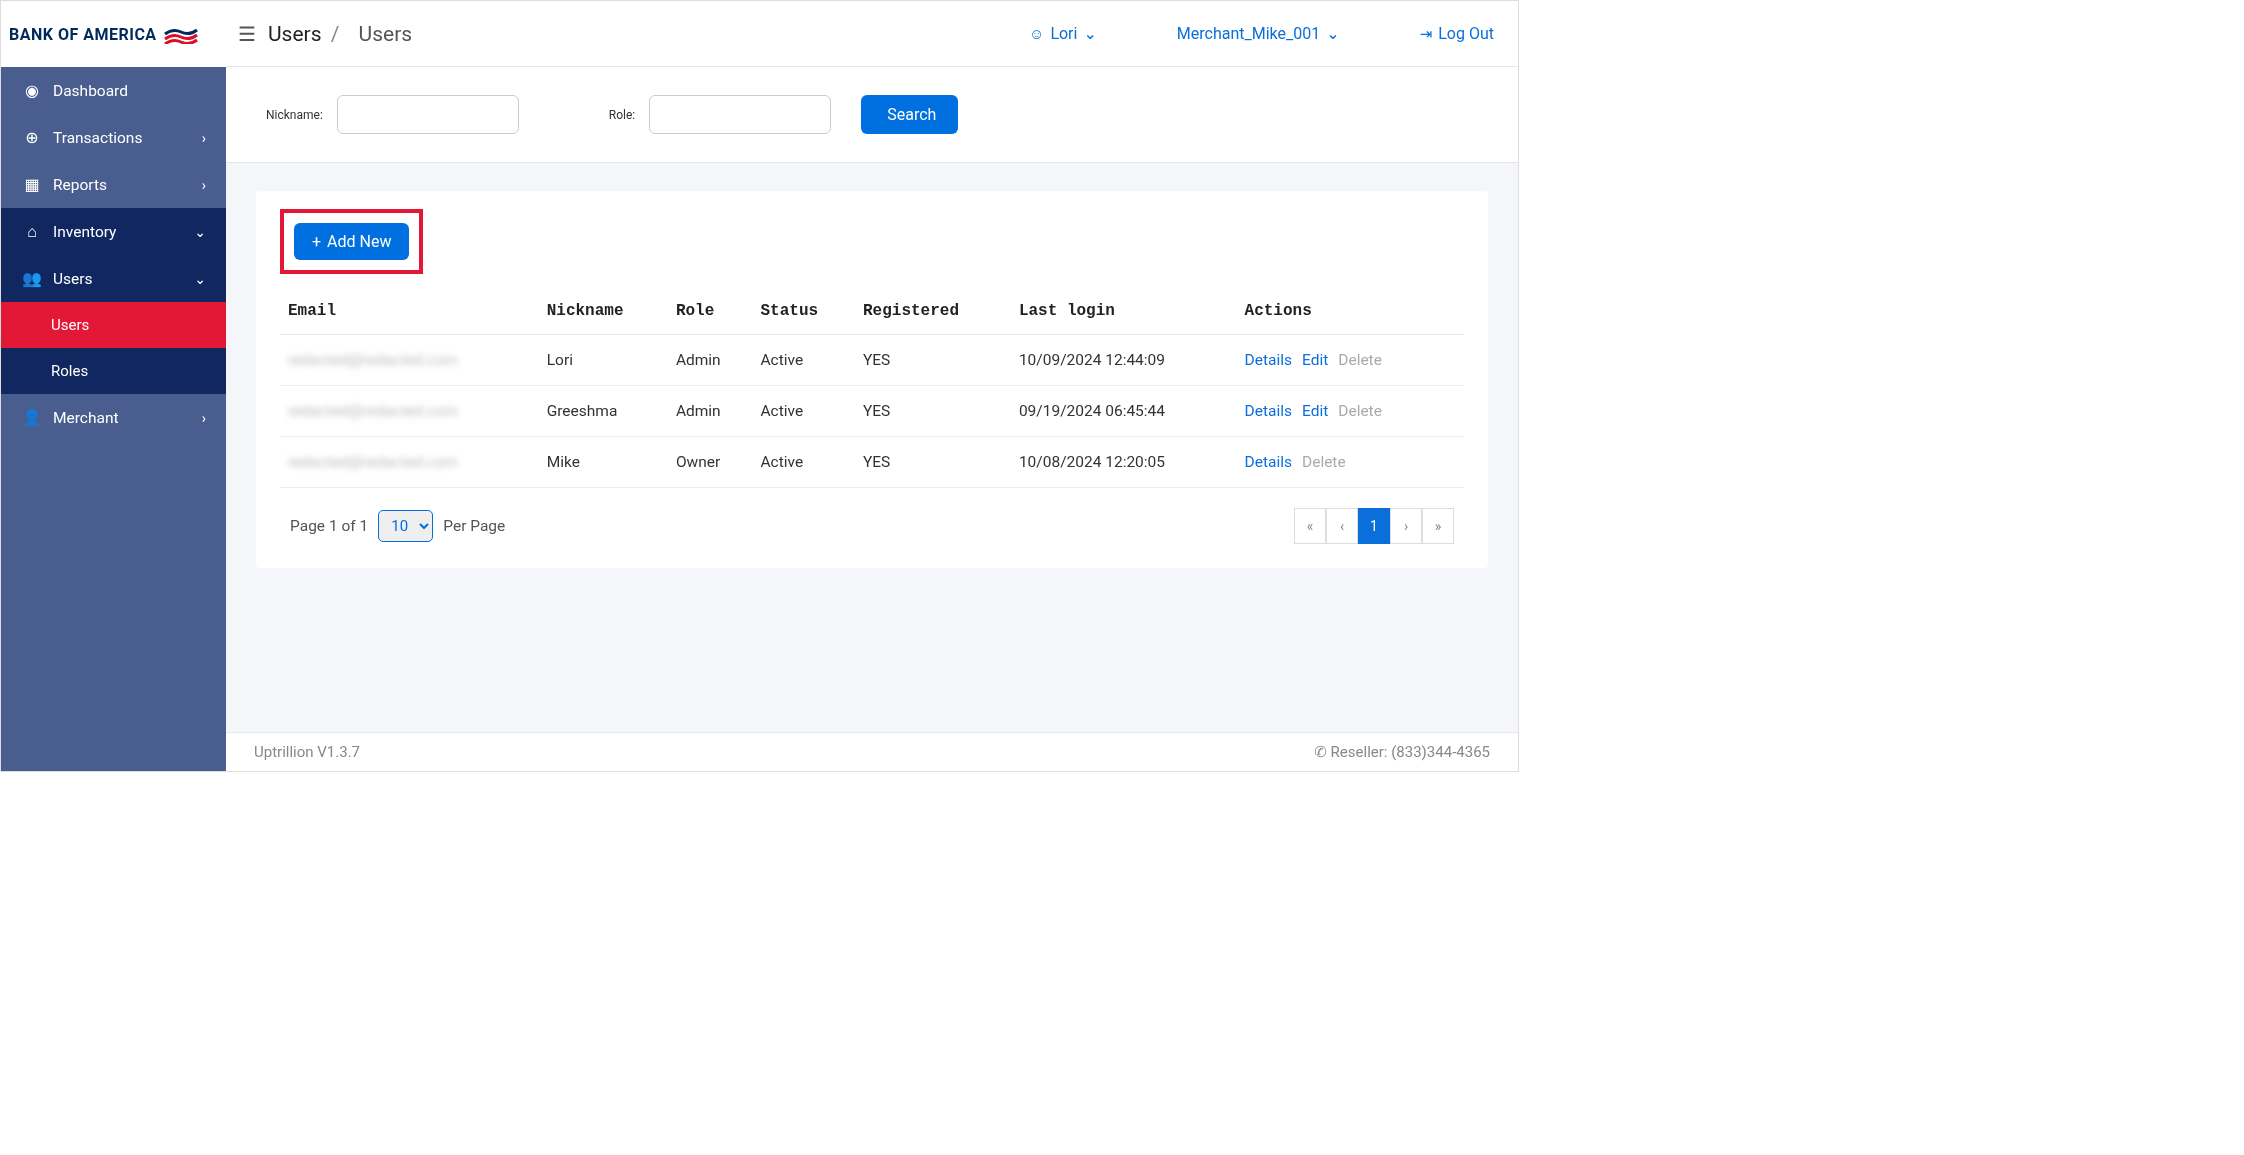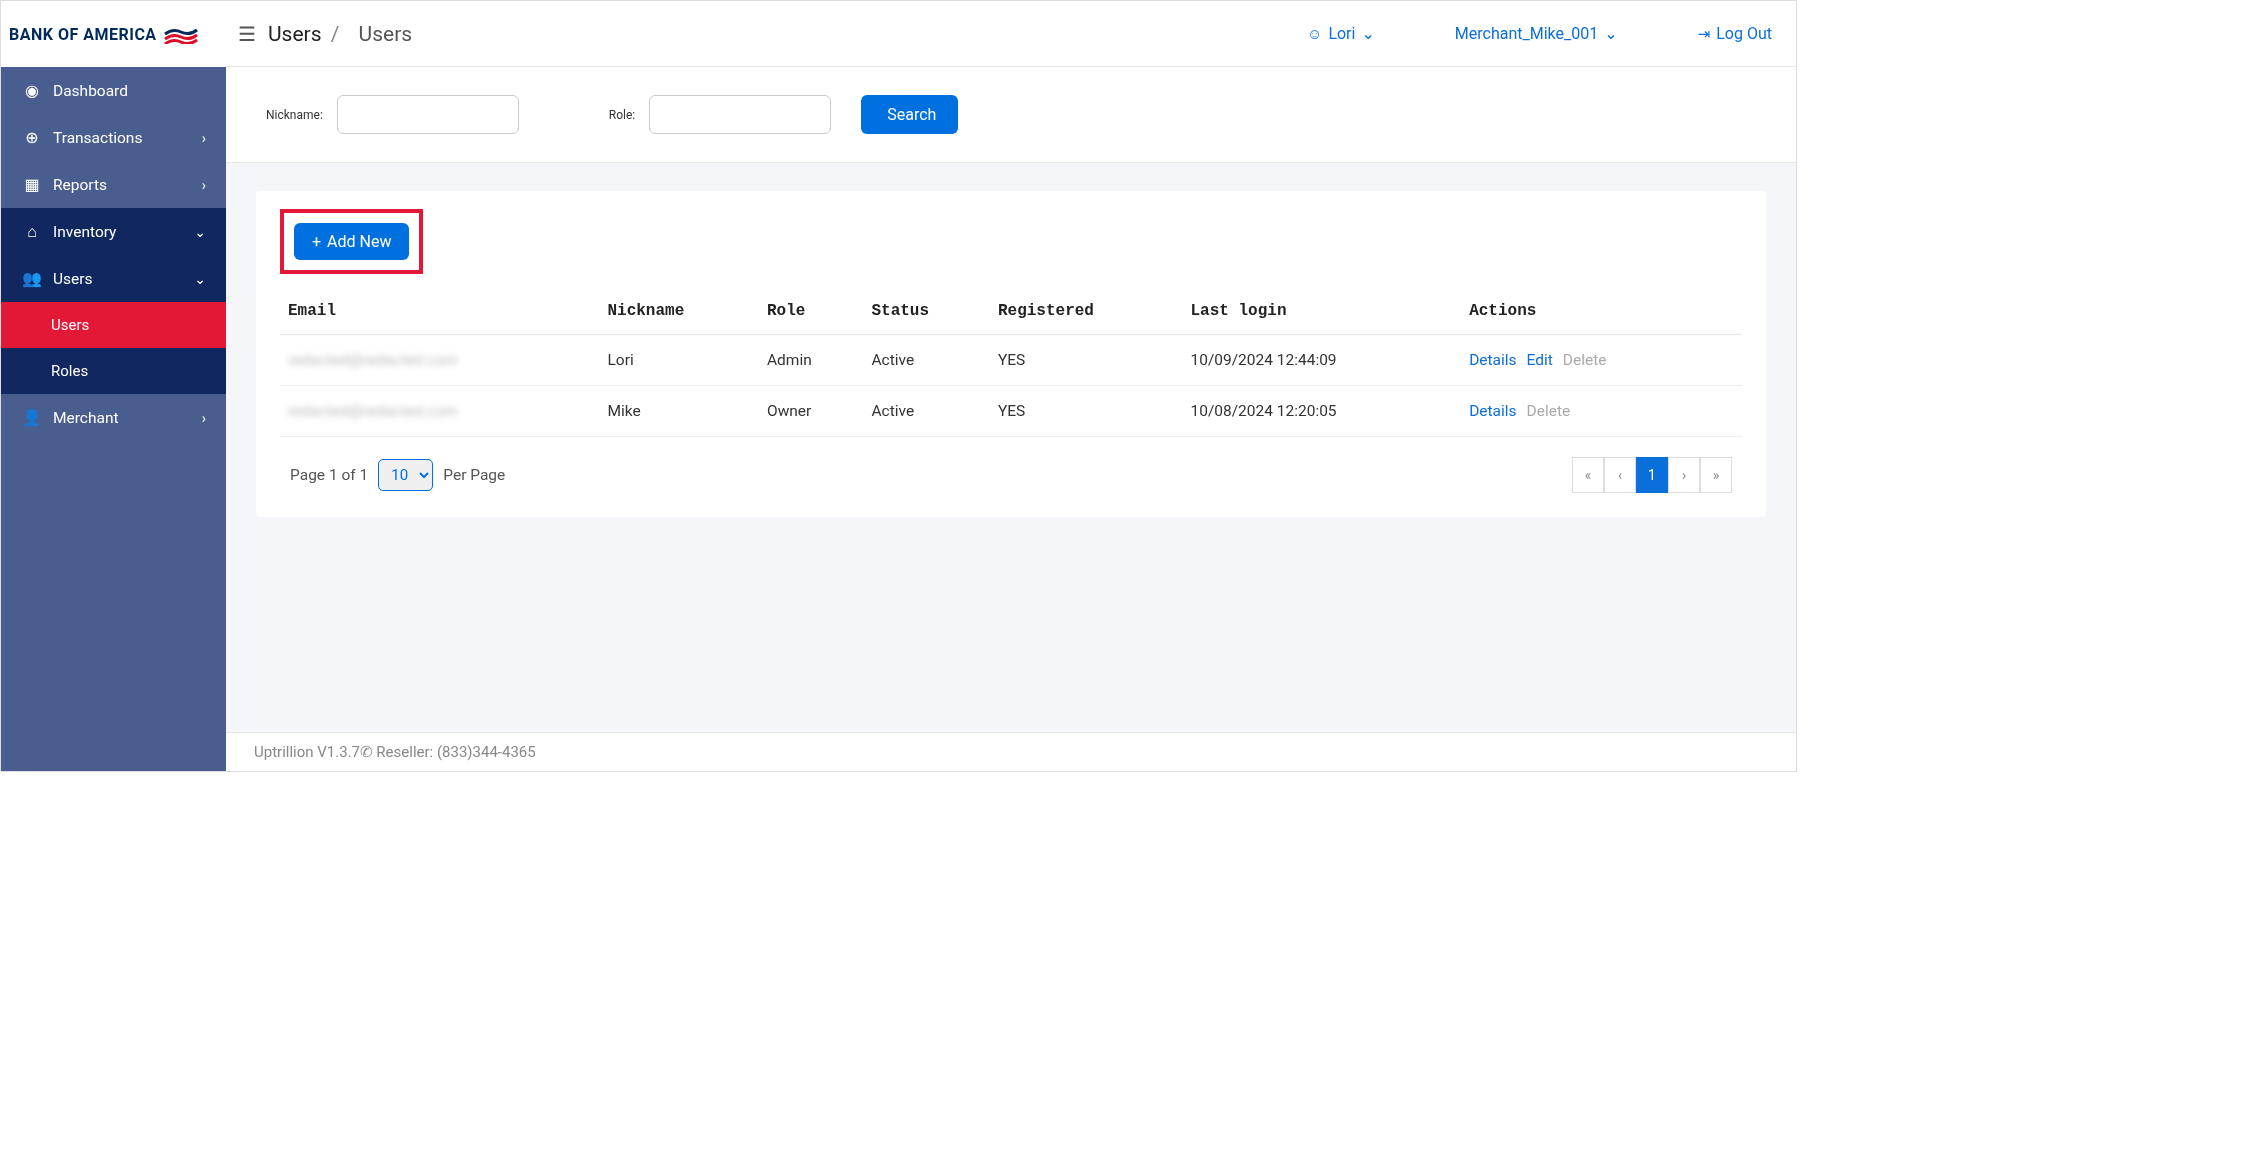--- a/index.html
+++ b/index.html
@@ -7,21 +7,21 @@
       padding: 0;
       box-sizing: border-box;
       font-family: -apple-system, BlinkMacSystemFont, "Segoe UI", Roboto, Helvetica, Arial, sans-serif;
     }
     body {
       background: #fff;
       color: #333;
     }
     .app {
       display: flex;
-      width: 1797px;
+      width: 1519px;
       height: 772px;
       border: 1px solid #ddd;
       position: relative;
       overflow: hidden;
     }
     .sidebar {
       width: 225px;
       background: #495e8e;
       display: flex;
       flex-direction: column;
@@ -260,20 +260,21 @@
       background: #0a6edb;
       color: #fff;
       border-color: #0a6edb;
     }
     .footer {
       margin-top: auto;
       background: #fff;
       border-top: 1px solid #e5e7eb;
       padding: 10px 28px;
       display: flex;
+      justify-content: space-between;
       color: #888;
       font-size: 15px;
     }
   </style>
 </head>
 <body>
 
 <div class="app">
 
   <div class="sidebar">
@@ -386,20 +387,29 @@
               <td class="email">redacted@redacted.com</td>
               <td>Lori</td>
               <td>Admin</td>
               <td>Active</td>
               <td>YES</td>
               <td>10/09/2024  12:44:09</td>
               <td><span class="action-link">Details</span><span class="action-link">Edit</span><span class="action-disabled">Delete</span></td>
             </tr>
             <tr>
               <td class="email">redacted@redacted.com</td>
+              <td>Greeshma</td>
+              <td>Admin</td>
+              <td>Active</td>
+              <td>YES</td>
+              <td>09/19/2024  06:45:44</td>
+              <td><span class="action-link">Details</span><span class="action-link">Edit</span><span class="action-disabled">Delete</span></td>
+            </tr>
+            <tr>
+              <td class="email">redacted@redacted.com</td>
               <td>Mike</td>
               <td>Owner</td>
               <td>Active</td>
               <td>YES</td>
               <td>10/08/2024  12:20:05</td>
               <td><span class="action-link">Details</span><span class="action-disabled">Delete</span></td>
             </tr>
           </tbody>
       </table>
 

